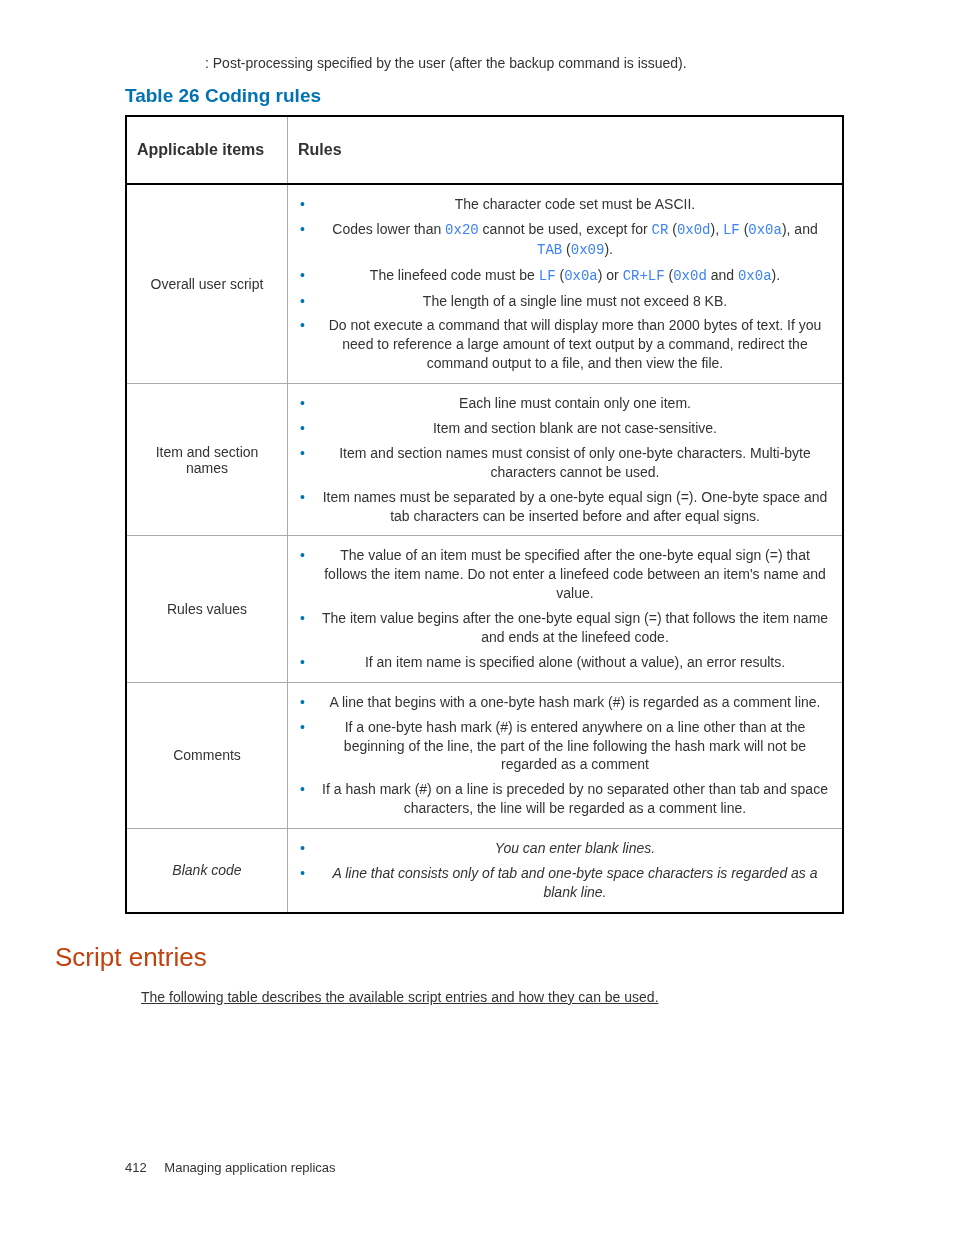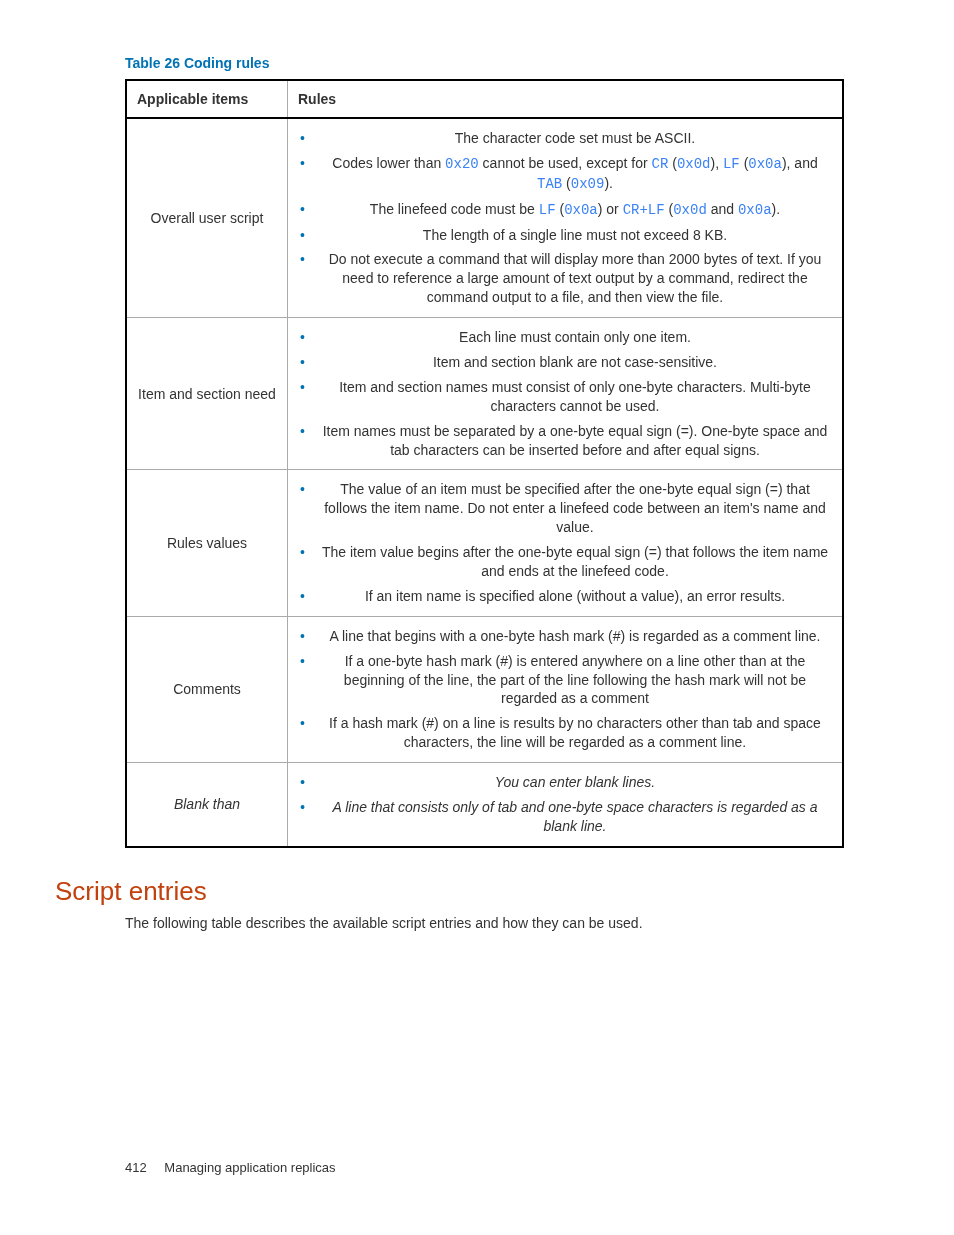--- a/index.html
+++ b/index.html
@@ -19,33 +19,33 @@
     position: relative;
   }
   .intro-line {
     font-size: 14px;
     margin-bottom: 14px;
     padding-left: 80px;
   }
   .table-caption {
     color: #0073b5;
     font-weight: bold;
-    font-size: 14px;
+    font-size: 19px;
     margin-bottom: 8px;
   }
   table.coding {
     border-collapse: collapse;
     width: 100%;
     border: 2.5px solid #000;
   }
   table.coding th {
     text-align: left;
     font-weight: bold;
-    font-size: 14px;
-    padding: 10px 10px;
+    font-size: 16px;
+    padding: 24px 10px;
     border-bottom: 2.5px solid #000;
     border-right: 1px solid #aaa;
     vertical-align: top;
   }
   table.coding th:last-child {
     border-right: none;
   }
   table.coding td {
     vertical-align: middle;
     padding: 10px 10px;
@@ -88,21 +88,22 @@
     font-size: 14px;
   }
   h2.section {
     color: #c2410c;
     font-weight: normal;
     font-size: 26px;
     margin: 28px 0 8px -70px;
   }
   .section-body {
     font-size: 14px;
-    margin: 0;
+    margin: 16px;
+    text-decoration: underline;
   }
   .footer {
     position: absolute;
     bottom: 60px;
     left: 125px;
     font-size: 13px;
     color: #333;
     margin-top: 8px;
   }
   .footer .pn {
@@ -111,20 +112,21 @@
   .code {
     font-family: "Courier New", monospace;
     color: #3b82f6;
   }
 </style>
 </head>
 <body>
 
 <div class="page">
 
+  <div class="intro-line">: Post-processing specified by the user (after the backup command is issued).</div>
 
   <div class="table-caption">Table 26 Coding rules</div>
 
   <table class="coding">
     <thead>
       <tr>
         <th>Applicable items</th>
         <th>Rules</th>
       </tr>
     </thead>
@@ -135,21 +137,21 @@
             <ul class="bullets">
               <li>The character code set must be ASCII.</li>
               <li>Codes lower than <span class="code">0x20</span> cannot be used, except for <span class="code">CR</span> (<span class="code">0x0d</span>), <span class="code">LF</span> (<span class="code">0x0a</span>), and <span class="code">TAB</span> (<span class="code">0x09</span>).</li>
               <li>The linefeed code must be <span class="code">LF</span> (<span class="code">0x0a</span>) or <span class="code">CR+LF</span> (<span class="code">0x0d</span> and <span class="code">0x0a</span>).</li>
               <li>The length of a single line must not exceed 8 KB.</li>
               <li>Do not execute a command that will display more than 2000 bytes of text. If you need to reference a large amount of text output by a command, redirect the command output to a file, and then view the file.</li>
             </ul>
           </td>
         </tr>
         <tr>
-          <td class="label">Item and section need</td>
+          <td class="label">Item and section names</td>
           <td>
             <ul class="bullets">
               <li>Each line must contain only one item.</li>
               <li>Item and section blank are not case-sensitive.</li>
               <li>Item and section names must consist of only one-byte characters. Multi-byte characters cannot be used.</li>
               <li>Item names must be separated by a one-byte equal sign (=). One-byte space and tab characters can be inserted before and after equal signs.</li>
             </ul>
           </td>
         </tr>
         <tr>
@@ -161,26 +163,26 @@
               <li>If an item name is specified alone (without a value), an error results.</li>
             </ul>
           </td>
         </tr>
         <tr>
           <td class="label">Comments</td>
           <td>
             <ul class="bullets">
               <li>A line that begins with a one-byte hash mark (#) is regarded as a comment line.</li>
               <li>If a one-byte hash mark (#) is entered anywhere on a line other than at the beginning of the line, the part of the line following the hash mark will not be regarded as a comment</li>
-              <li>If a hash mark (#) on a line is results by no characters other than tab and space characters, the line will be regarded as a comment line.</li>
+              <li>If a hash mark (#) on a line is preceded by no separated other than tab and space characters, the line will be regarded as a comment line.</li>
             </ul>
           </td>
         </tr>
         <tr>
-          <td class="label">Blank than</td>
+          <td class="label">Blank code</td>
           <td>
             <ul class="bullets">
               <li>You can enter blank lines.</li>
               <li>A line that consists only of tab and one-byte space characters is regarded as a blank line.</li>
             </ul>
           </td>
         </tr>
       </tbody>
   </table>
 

